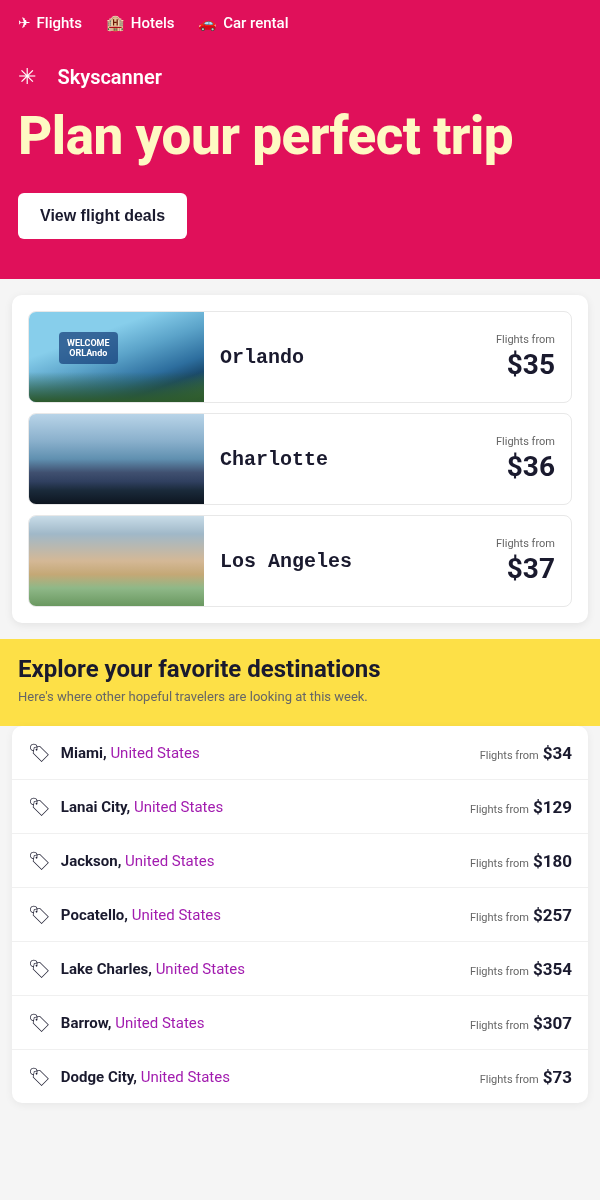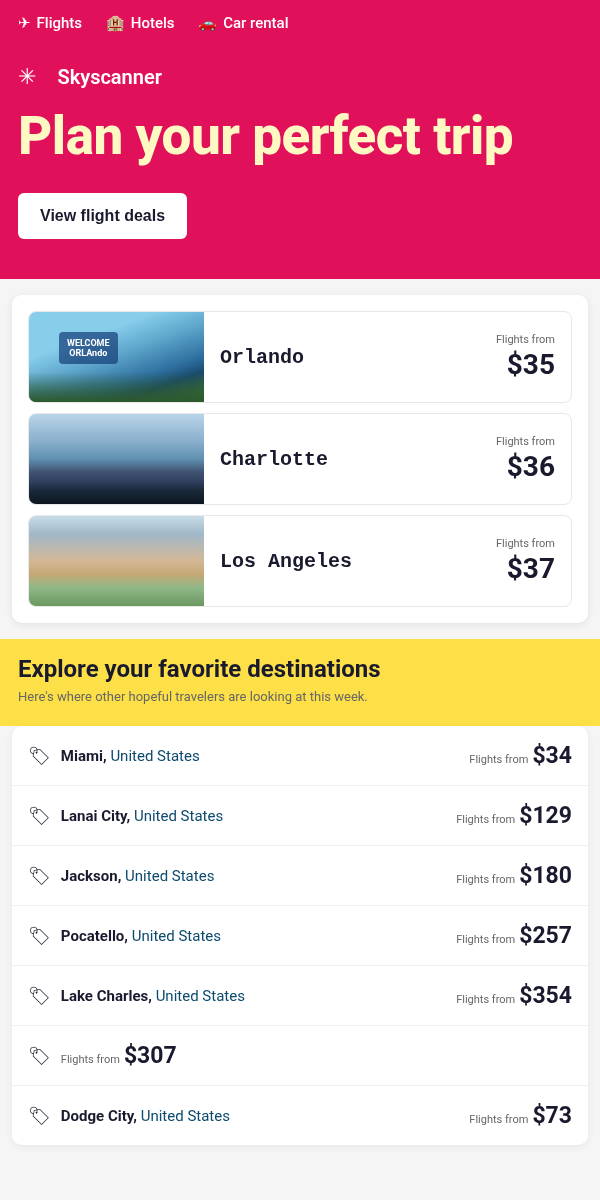--- a/index.html
+++ b/index.html
@@ -197,32 +197,32 @@
       font-size: 18px;
       margin-right: 10px;
       flex-shrink: 0;
     }
     .dest-name {
       font-size: 15px;
       color: #1a1a2e;
       flex: 1;
     }
     .dest-name-bold { font-weight: 700; }
-    .dest-name-light { font-weight: 400; color: #0c4a6e; }
+    .dest-name-light { font-weight: 400; color: #a21caf; }
     .dest-price-area {
       text-align: right;
       flex-shrink: 0;
     }
     .dest-flights-from {
       font-size: 11px;
       color: #666;
       margin-right: 4px;
     }
     .dest-price {
-      font-size: 23px;
+      font-size: 17px;
       font-weight: 700;
       color: #1a1a2e;
     }
   </style>
 </head>
 <body>
 
 <nav class="top-nav">
 <div class="nav-item">
       <span class="nav-icon">✈</span>
@@ -331,20 +331,24 @@
       <span class="dest-name">
         <span class="dest-name-bold">Lake Charles,</span>
         <span class="dest-name-light"> United States</span>
       </span>
       <div class="dest-price-area">
         <span class="dest-flights-from">Flights from</span><span class="dest-price">$354</span>
       </div>
     </div>
     <div class="destination-item">
       <span class="dest-pin">🏷</span>
+      <span class="dest-name">
+        <span class="dest-name-bold">Barrow,</span>
+        <span class="dest-name-light"> United States</span>
+      </span>
       <div class="dest-price-area">
         <span class="dest-flights-from">Flights from</span><span class="dest-price">$307</span>
       </div>
     </div>
     <div class="destination-item">
       <span class="dest-pin">🏷</span>
       <span class="dest-name">
         <span class="dest-name-bold">Dodge City,</span>
         <span class="dest-name-light"> United States</span>
       </span>

